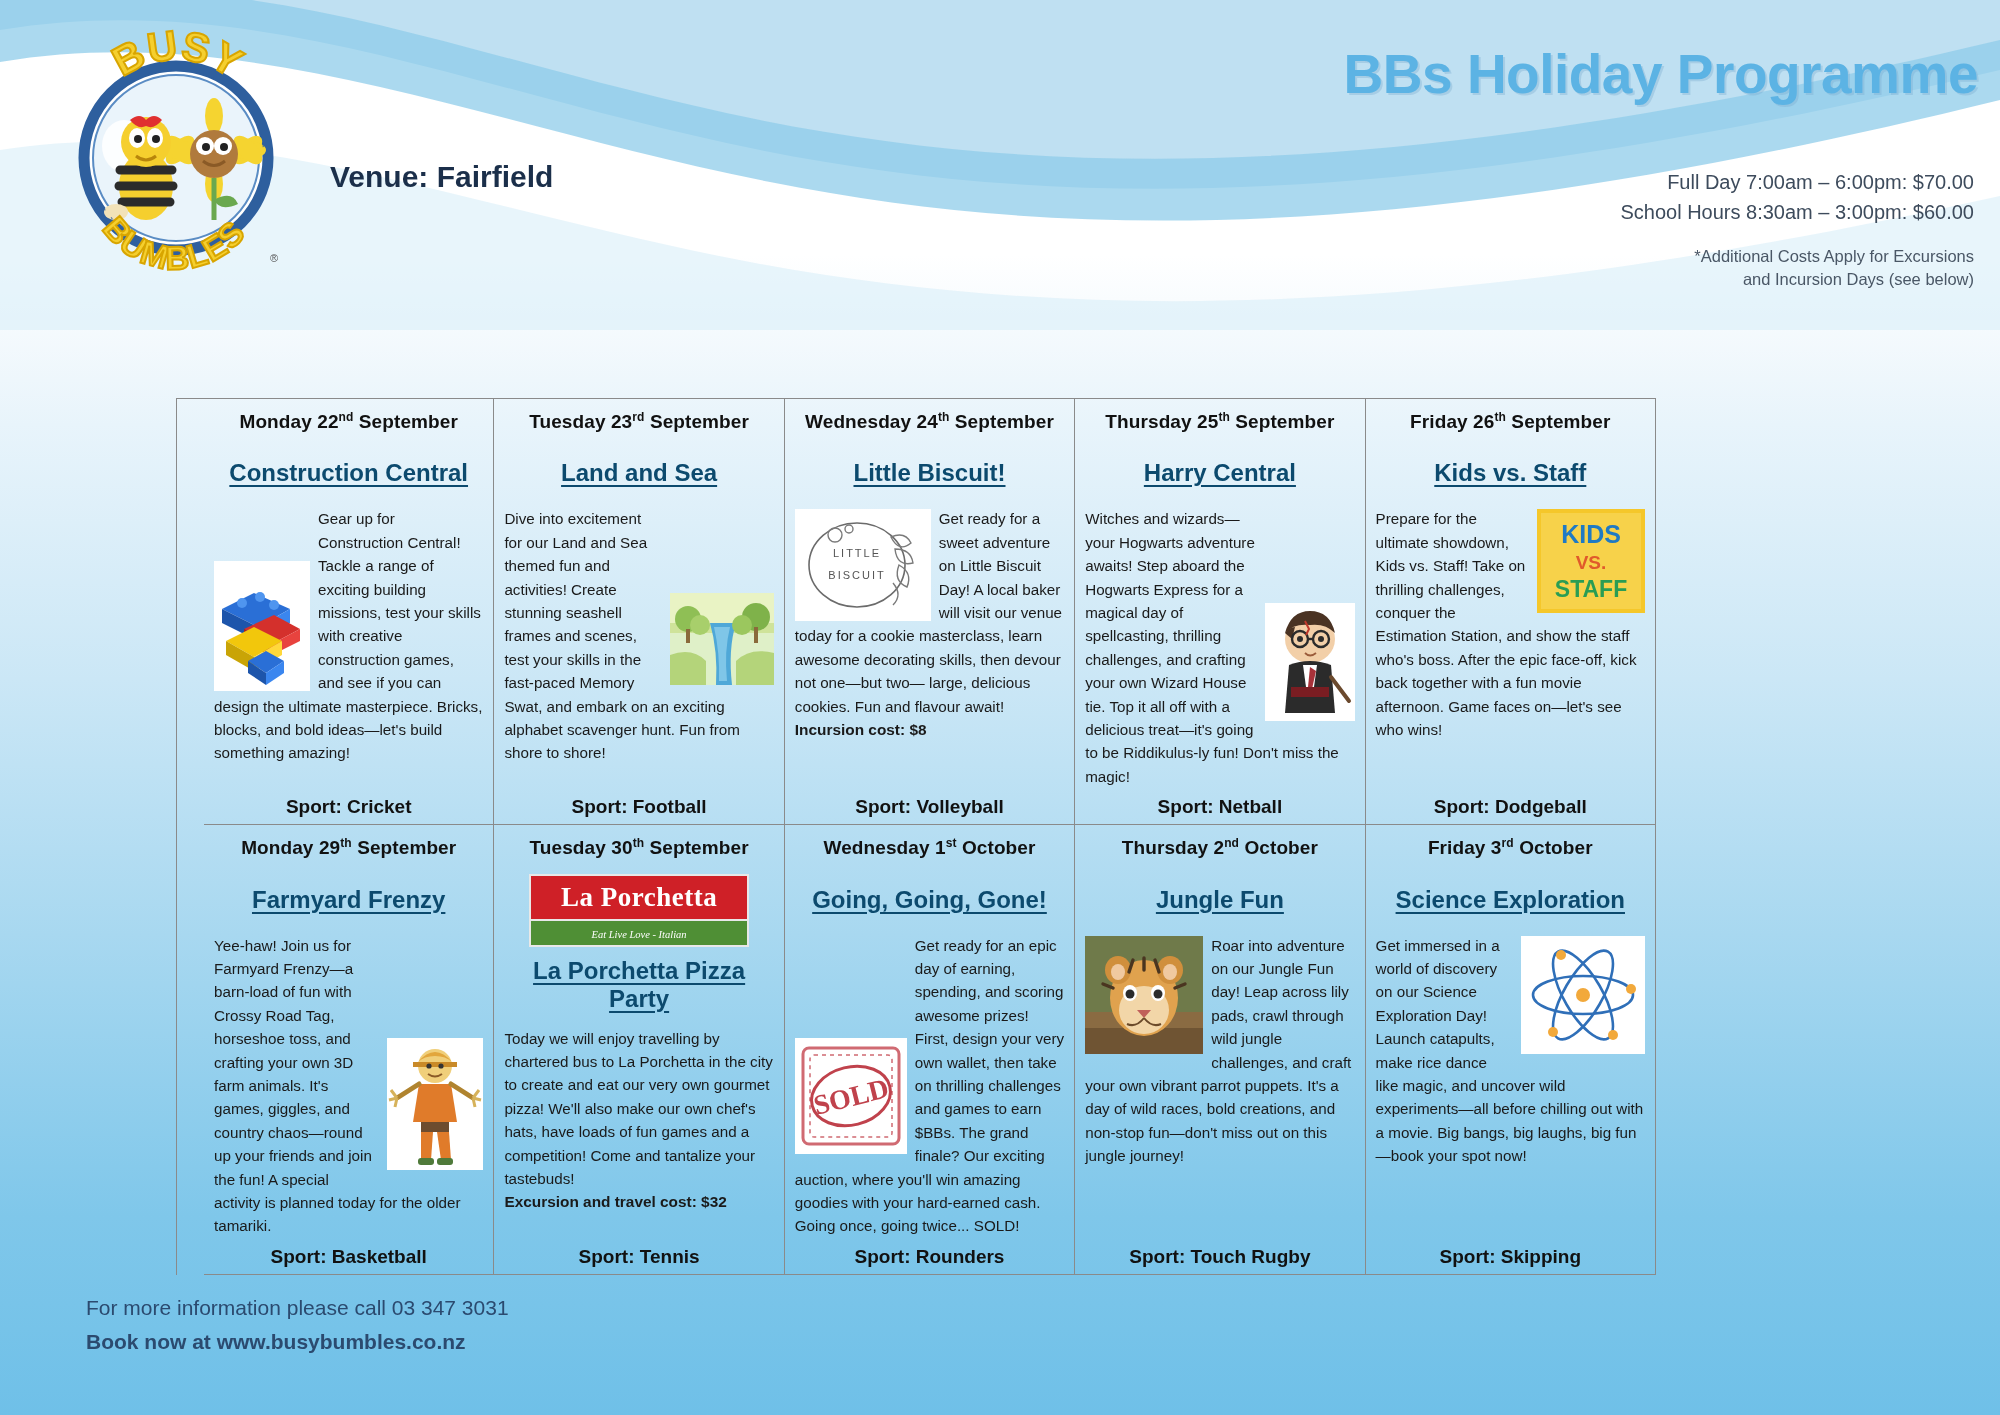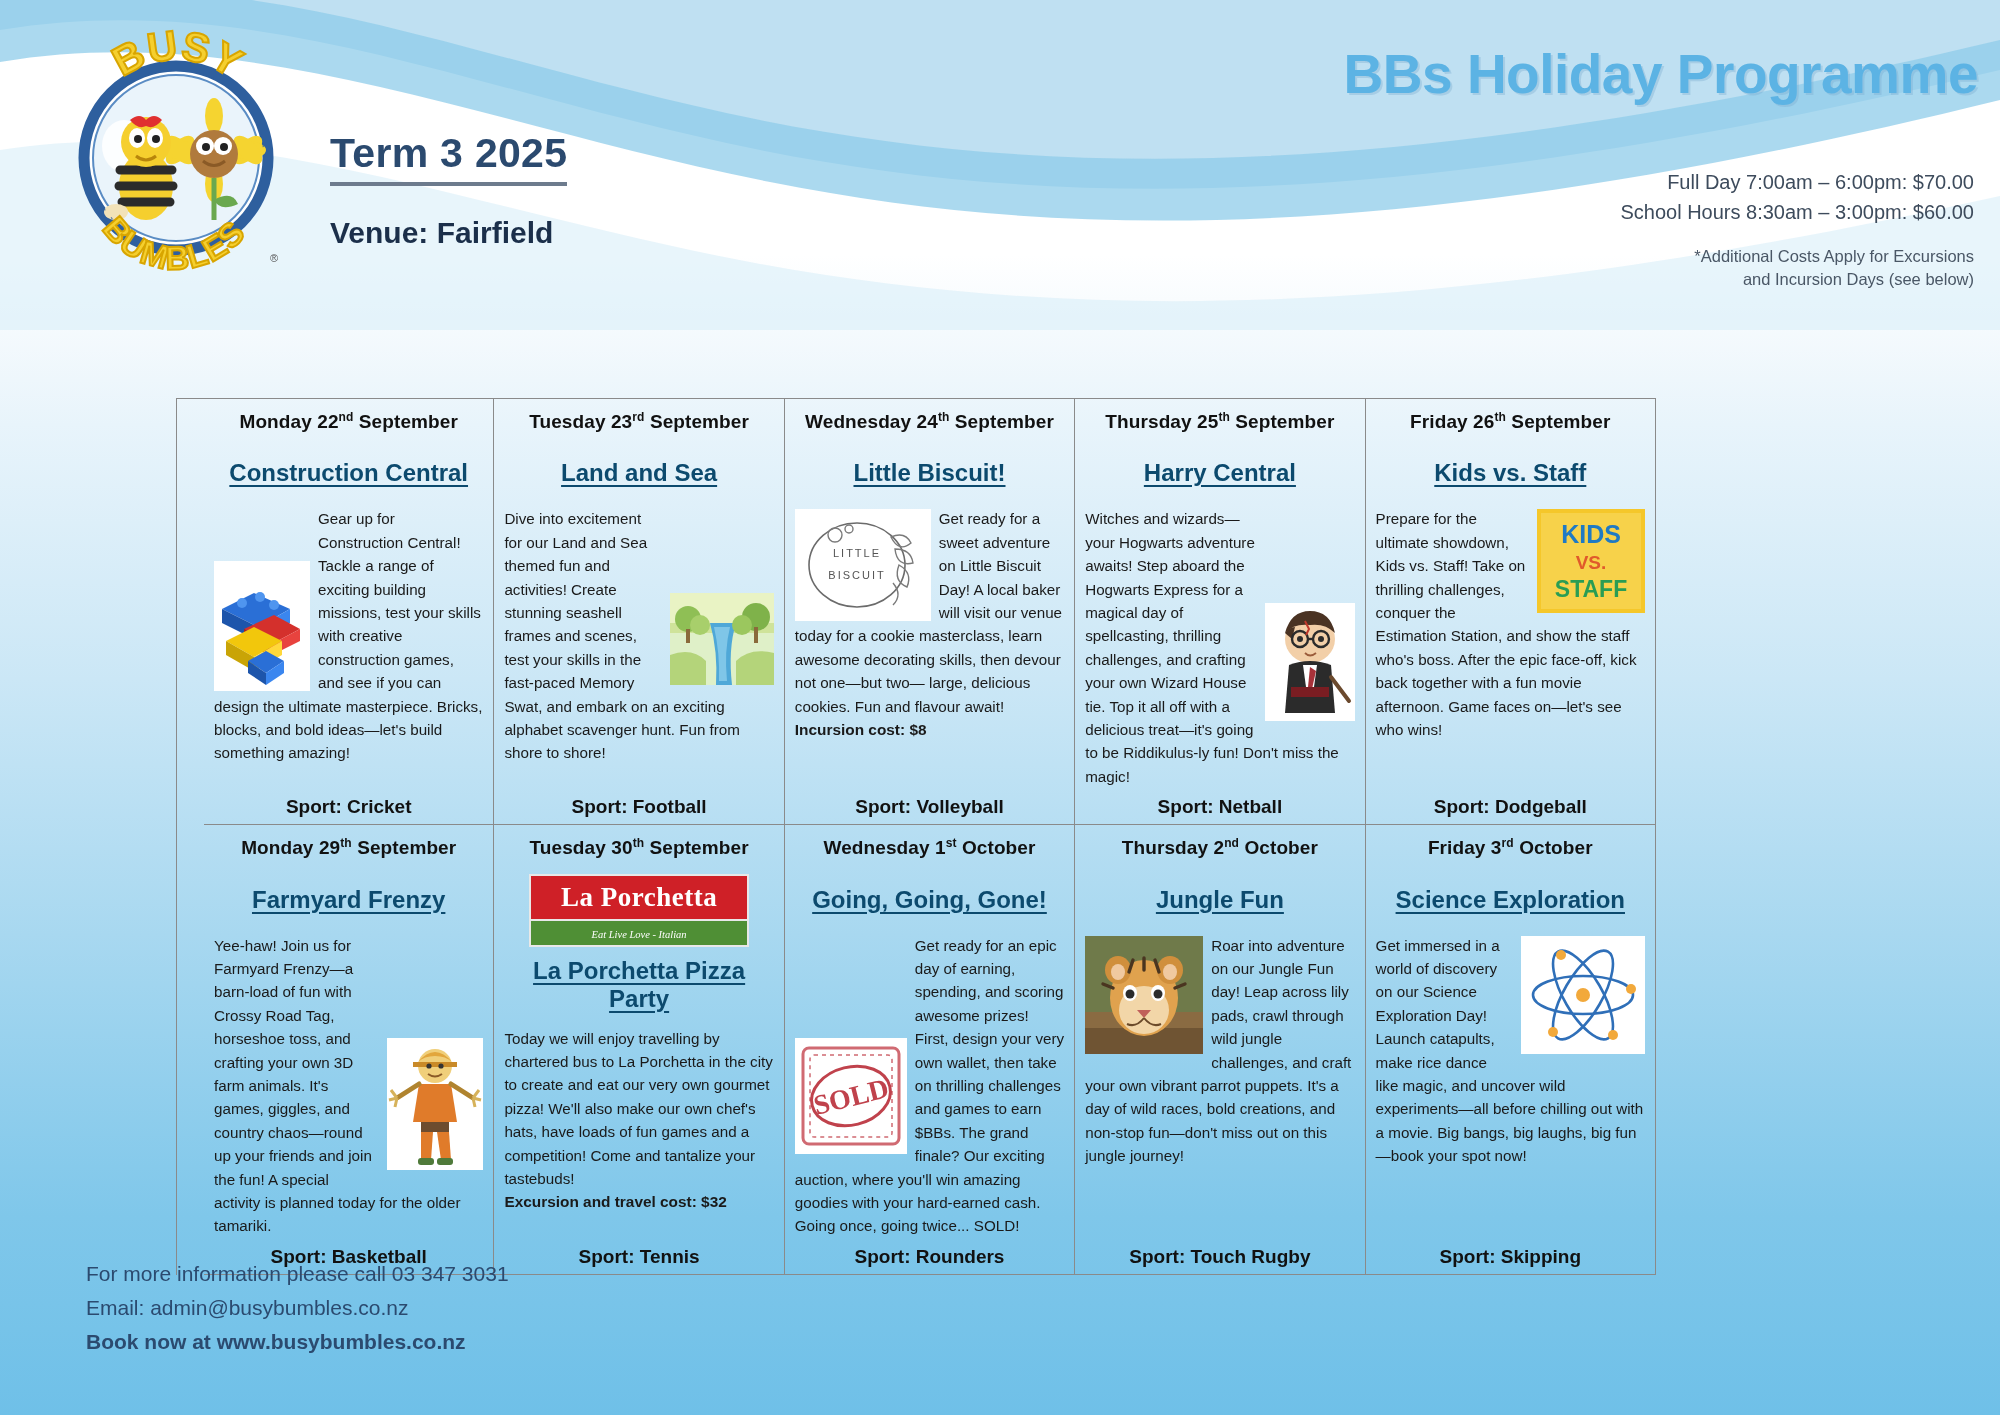--- a/index.html
+++ b/index.html
@@ -156,21 +156,20 @@
   <div>Full Day 7:00am – 6:00pm:  $70.00</div>
   <div>School Hours 8:30am – 3:00pm:  $60.00</div>
 </div>
 
 <div id="note-block">
   <div>*Additional Costs Apply for Excursions</div>
   <div>and Incursion Days (see below)</div>
 </div>
 
 <div id="title-block">
-  <div id="term-title">Term 3 2025</div>
   <div id="venue-line">Venue: Fairfield</div>
 </div>
 
 <div id="grid">
 
   <div class="cell row1">
     <div class="date-hd"><span>Monday 22</span><sup>nd</sup><span> September</span></div>
     <div class="theme">Construction Central</div>
     <div class="body-wrap">
       <svg class="media left" width="96" height="130" viewBox="0 0 96 130" style="margin-top:54px">
@@ -401,15 +400,14 @@
       </svg>
       <p class="desc">Get immersed in a world of discovery on our Science Exploration Day! Launch catapults, make rice dance like magic, and uncover wild experiments—all before chilling out with a movie. Big bangs, big laughs, big fun—book your spot now!</p>
     </div>
     <div class="sport">Sport: Skipping</div>
   </div>
 
 </div>
 
 <div id="footer">
   <div>For more information please call 03 347 3031</div>
-  <div>Email: admin@busybumbles.co.nz</div>
   <div class="bold">Book now at www.busybumbles.co.nz</div>
 </div>
 
 </body></html>

